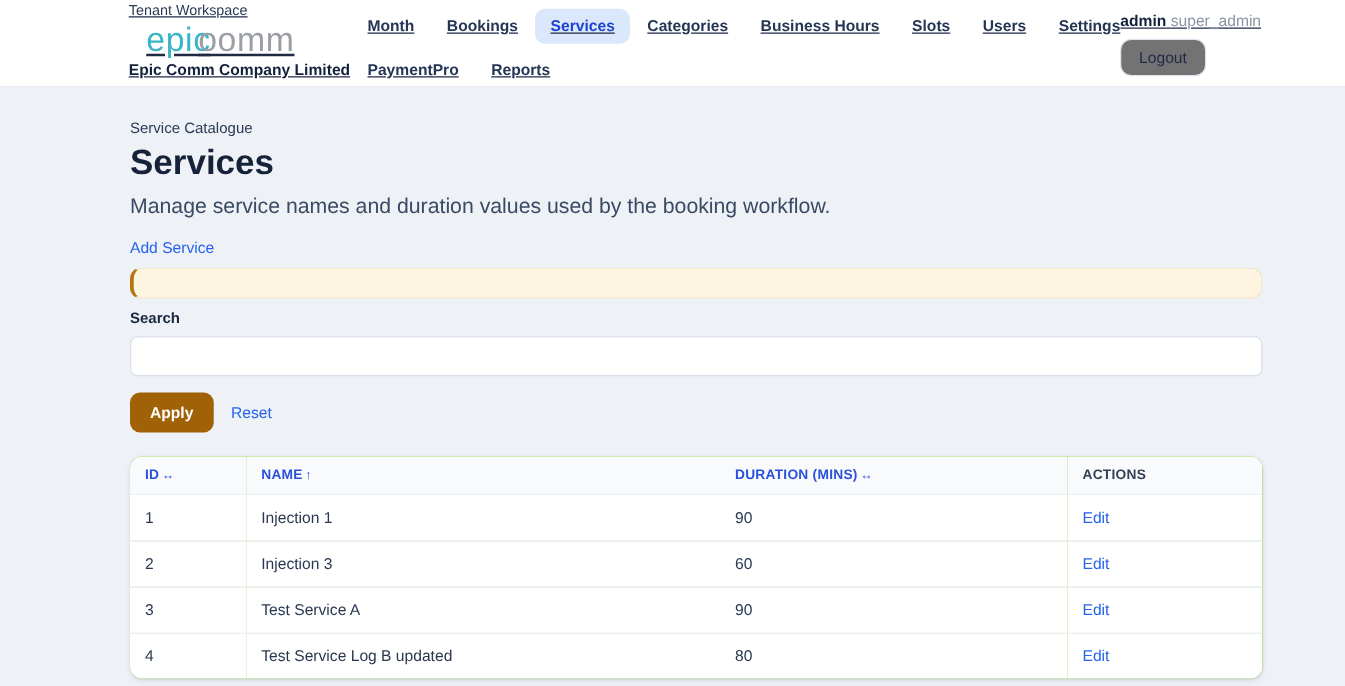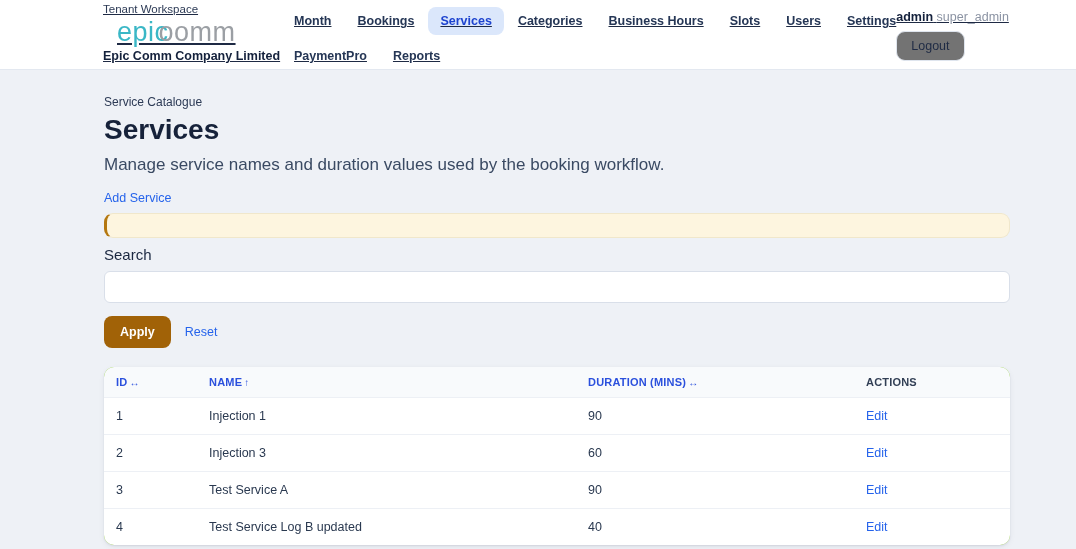--- a/index.html
+++ b/index.html
@@ -59,21 +59,21 @@
     display: inline-block; margin-top: 16px; font-size: 12.5px;
     color: #2563eb; text-decoration: none; cursor: pointer;
   }
   .add-input {
     display: block; width: 100%; height: 25px; margin-top: 7px;
     background: #fdf5df; border: 1px solid #f0e7cb;
     border-left: 3px solid #b4770f; border-radius: 9px;
     outline: none; padding: 0 10px; font-size: 12.5px;
     font-family: "Liberation Sans", sans-serif; color: #1e2a44;
   }
-  .search-label { display: block; margin-top: 8px; font-size: 15px; font-weight: normal; color: #1a2740; }
+  .search-label { display: block; margin-top: 8px; font-size: 12px; font-weight: bold; color: #1a2740; }
   .search-input {
     display: block; width: 100%; height: 32px; margin-top: 8px;
     background: #ffffff; border: 1px solid #d9dfe9; border-radius: 6px;
     outline: none; padding: 0 10px; font-size: 12.5px;
     font-family: "Liberation Sans", sans-serif; color: #1e2a44;
   }
   .filter-actions { display: flex; align-items: center; margin-top: 13px; }
   .apply-btn {
     background: #a16207; color: #ffffff; font-size: 12.5px; font-weight: bold;
     border: none; border-radius: 8px; padding: 9px 16px; cursor: pointer;
@@ -180,21 +180,21 @@
         </tr>
         <tr>
           <td>3</td>
           <td>Test Service A</td>
           <td>90</td>
           <td><a class="edit-link">Edit</a></td>
         </tr>
         <tr>
           <td>4</td>
           <td>Test Service Log B updated</td>
-          <td>40</td>
+          <td>80</td>
           <td><a class="edit-link">Edit</a></td>
         </tr>
       </tbody>
     </table>
   </div>
 
   
 </div>
 
 </body></html>

